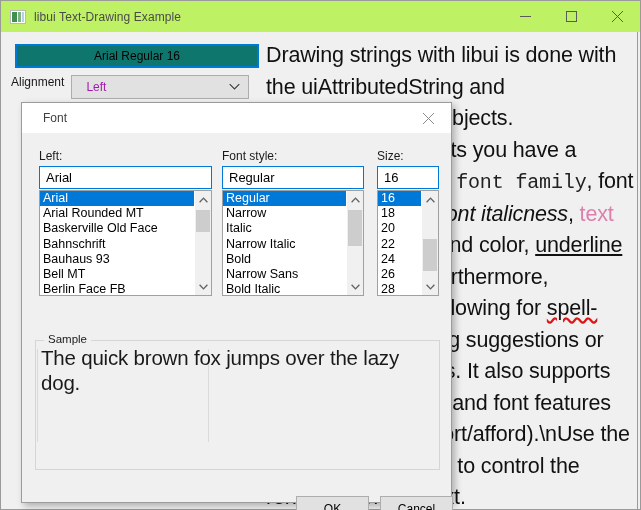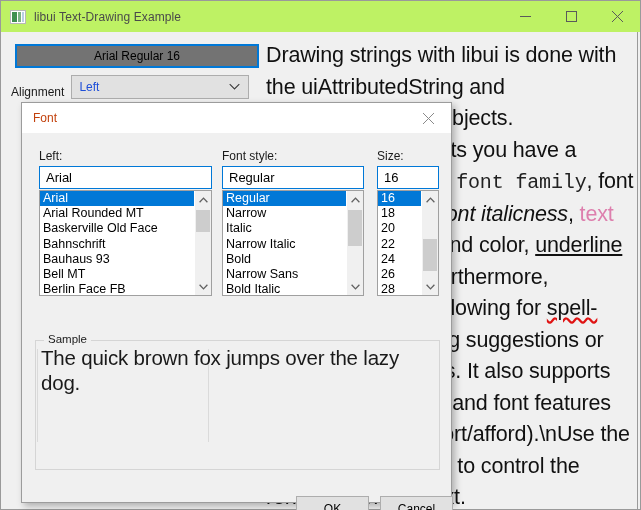--- a/index.html
+++ b/index.html
@@ -87,54 +87,54 @@
     right: 0; bottom: 0;
     background: #f0f0f0;
   }
 
   
   #font-button {
     position: absolute;
     left: 14px; top: 12px;
     width: 244px;
     height: 24px;
-    background: #737373;
+    background: #0f766e;
     border: 2px solid #0078d7;
     box-sizing: border-box;
     font-size: 12px;
     color: #000;
     display: flex;
     align-items: center;
     justify-content: center;
   }
   #alignment-row {
     position: absolute;
     left: 10px; top: 43px;
     display: flex;
-    align-items: flex-end;
+    align-items: flex-start;
   }
   #alignment-label {
     font-size: 12px;
     color: #1a1a1a;
     margin-right: 7px;
   }
   #alignment-combo {
     width: 178px;
     height: 24px;
     background: #e1e1e1;
     border: 1px solid #adadad;
     box-sizing: border-box;
     display: flex;
     align-items: center;
     position: relative;
   }
   #alignment-value {
     font-size: 12px;
-    color: #1d4ed8;
-    margin-left: 7px;
+    color: #a21caf;
+    margin-left: 14px;
   }
   #alignment-chevron {
     position: absolute;
     right: 8px; top: 50%;
     transform: translateY(-50%);
     color: #3a3a3a;
     line-height: 0;
   }
 
   
@@ -186,23 +186,23 @@
   }
   #dlg-title-bar {
     position: absolute;
     left: 0; top: 0; right: 0;
     height: 30px;
     background: #ffffff;
     display: flex;
     align-items: center;
   }
   #dlg-title-text {
-    margin-left: 11px;
-    font-size: 12px;
-    color: #c2410c;
+    margin-left: 21px;
+    font-size: 12px;
+    color: #404040;
   }
   #dlg-close {
     position: absolute;
     right: 0; top: 0;
     width: 45px; height: 30px;
     display: flex;
     align-items: center;
     justify-content: center;
     color: #8a8a8a;
   }

